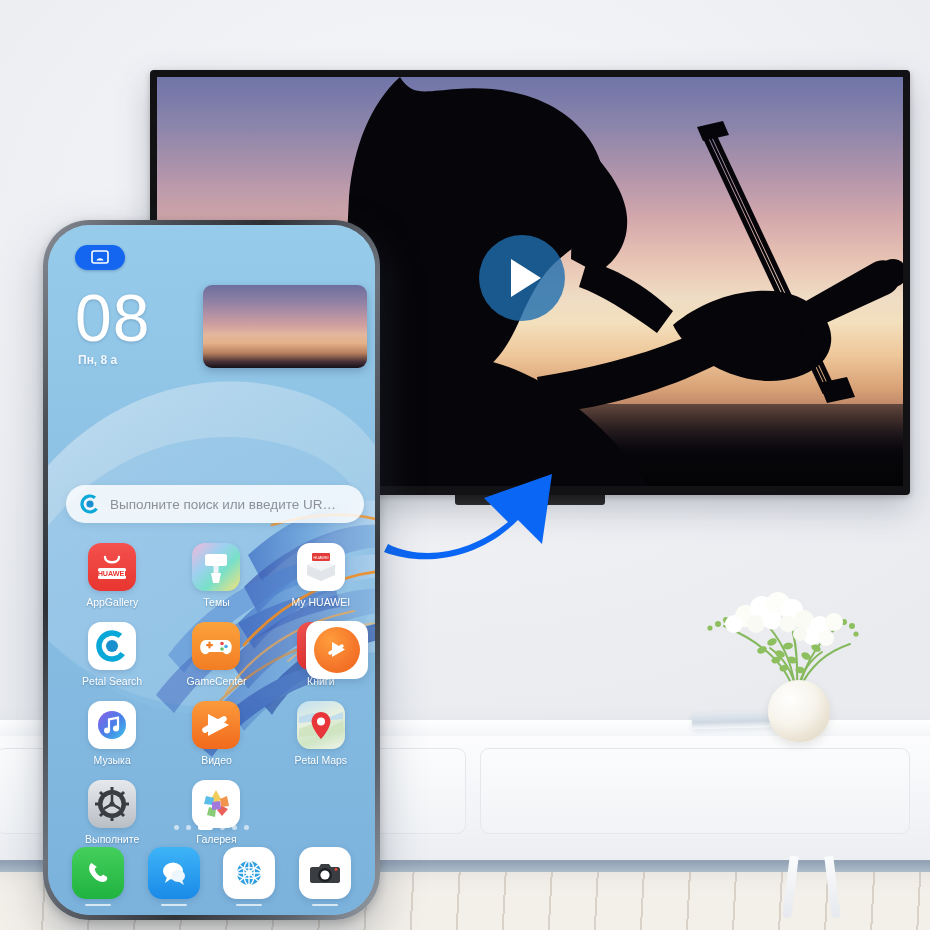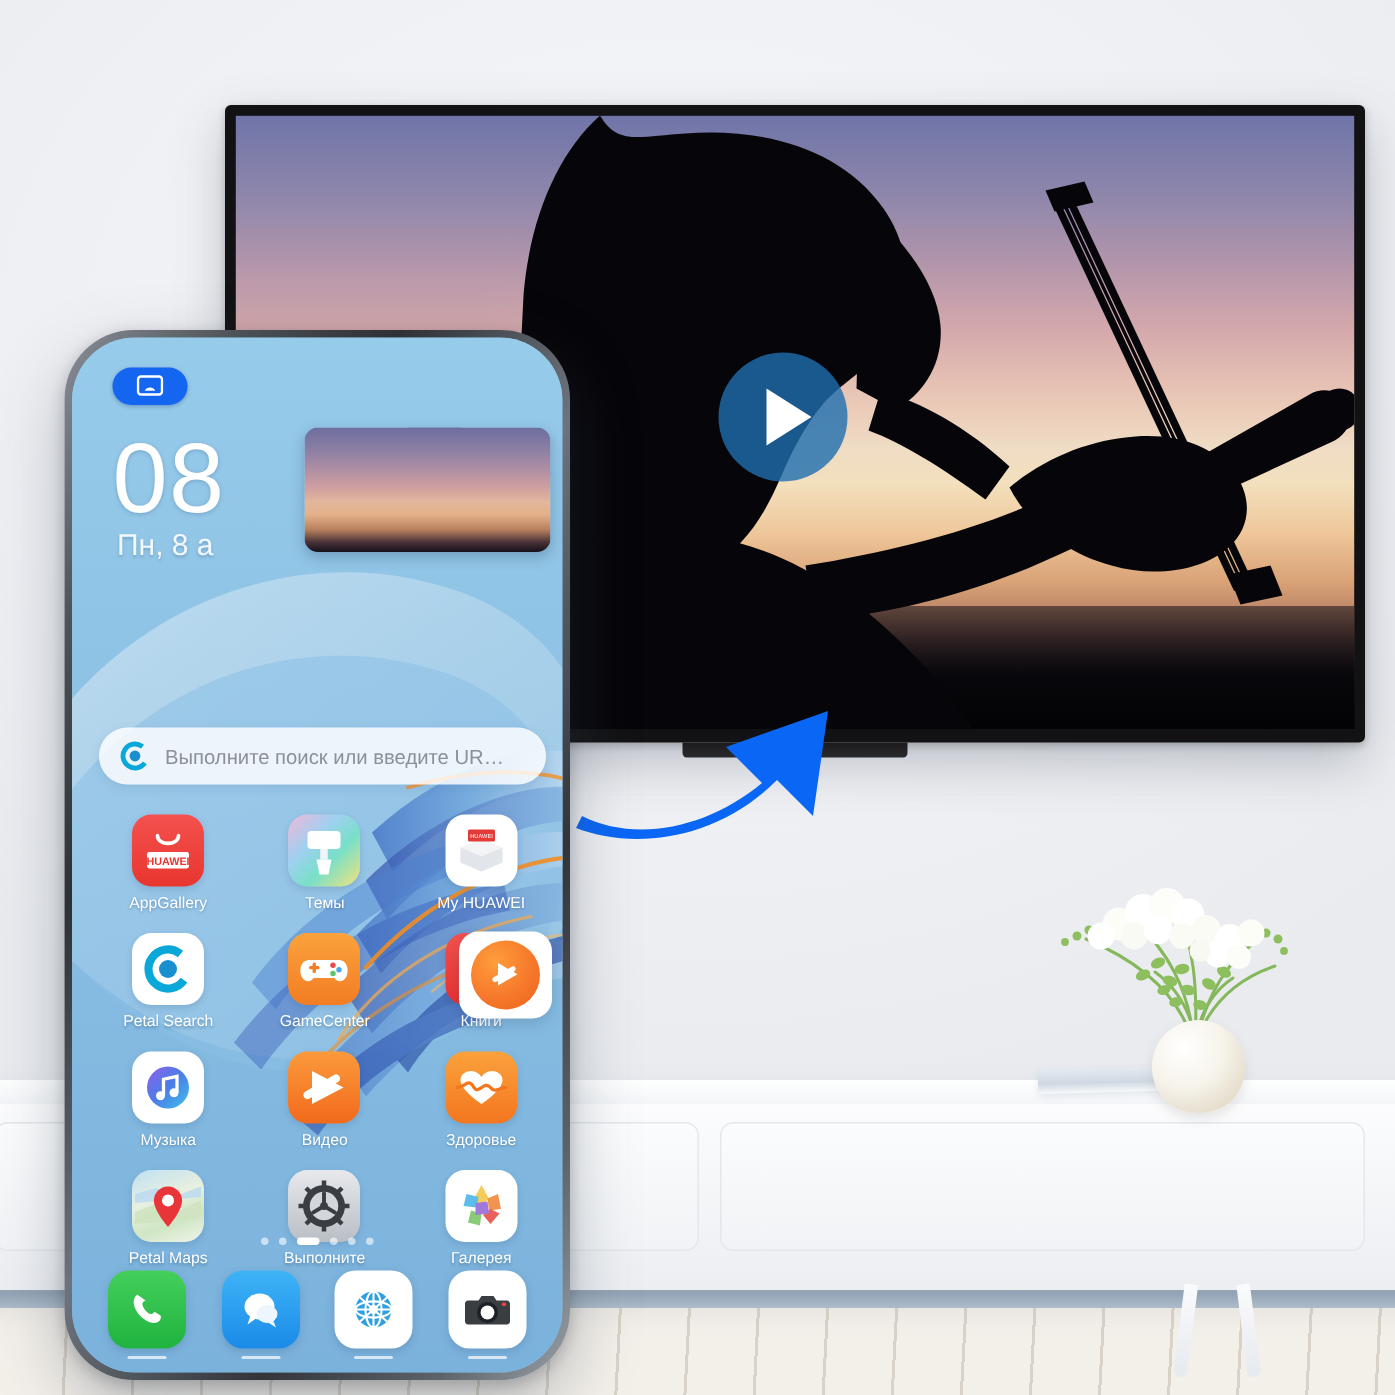--- a/index.html
+++ b/index.html
@@ -162,21 +162,21 @@
 
   .clock {
     position: absolute; left: 27px; top: 60px;
     color: #ffffff;
     font-size: 66px; font-weight: 300; letter-spacing: 1px;
     text-shadow: 0 1px 3px rgba(40,80,120,0.30);
     line-height: 1;
   }
   .date {
     position: absolute; left: 30px; top: 128px;
-    color: #f2f8fd; font-size: 20px; font-weight: 400;
+    color: #f2f8fd; font-size: 12px; font-weight: 700;
     text-shadow: 0 1px 2px rgba(40,80,120,0.30);
     white-space: nowrap;
   }
 
   .thumb {
     position: absolute; left: 155px; top: 60px;
     width: 164px; height: 83px; border-radius: 9px;
     overflow: hidden;
     box-shadow: 0 3px 9px rgba(40,60,90,0.30);
   }
@@ -582,30 +582,20 @@
         <div class="app">
           <div class="app-icon" style="background:linear-gradient(180deg,#fb9a3c,#f26a1c)">
             <svg width="44" height="44" viewBox="0 0 44 44">
               <path d="M14 11 L 35 22 L 14 33 Z" fill="#ffffff"></path>
               <path d="M11 27 L 30 16" stroke="#ffffff" stroke-width="5.5" stroke-linecap="round"></path>
             </svg>
           </div>
           <span class="app-label">Видео</span>
         </div>
 
-        <div class="app">
-          <div class="app-icon" style="background:linear-gradient(180deg,#fba23c,#f3761f)">
-            <svg width="44" height="44" viewBox="0 0 44 44">
-              <path d="M22 33 C 12 26, 8 21, 8 17 C 8 13, 12 11, 15 11 C 18 11, 21 13, 22 15
-                       C 23 13, 26 11, 29 11 C 32 11, 36 13, 36 17 C 36 21, 32 26, 22 33 Z" fill="#ffffff"></path>
-              <path d="M6 22 C 11 22, 13 15, 17 22 C 20 27, 24 17, 28 22 C 31 26, 34 22, 38 22" fill="none" stroke="#f3761f" stroke-width="2.2" stroke-linecap="round"></path>
-            </svg>
-          </div>
-          <span class="app-label">Здоровье</span>
-        </div>
 
         <div class="app">
           <div class="app-icon" style="background:linear-gradient(160deg,#bfe0f2 0%,#e8f0e0 40%,#cfe6c4 70%,#f2f4ec 100%)">
             <svg width="44" height="44" viewBox="0 0 44 44">
               <path d="M0 26 L 16 20 L 30 25 L 44 18 L 44 30 L 0 34 Z" fill="#cfe3c0" opacity="0.9"></path>
               <path d="M0 14 L 14 10 L 28 15 L 44 9 L 44 16 L 0 20 Z" fill="#bcd9ef" opacity="0.85"></path>
               <path d="M22 9 C 16.8 9, 12.6 13.2, 12.6 18.4 C 12.6 25.4, 22 36, 22 36
                        C 22 36, 31.4 25.4, 31.4 18.4 C 31.4 13.2, 27.2 9, 22 9 Z" fill="#e8353a"></path>
               <circle cx="22" cy="18.4" r="4" fill="#ffffff"></circle>
             </svg>

